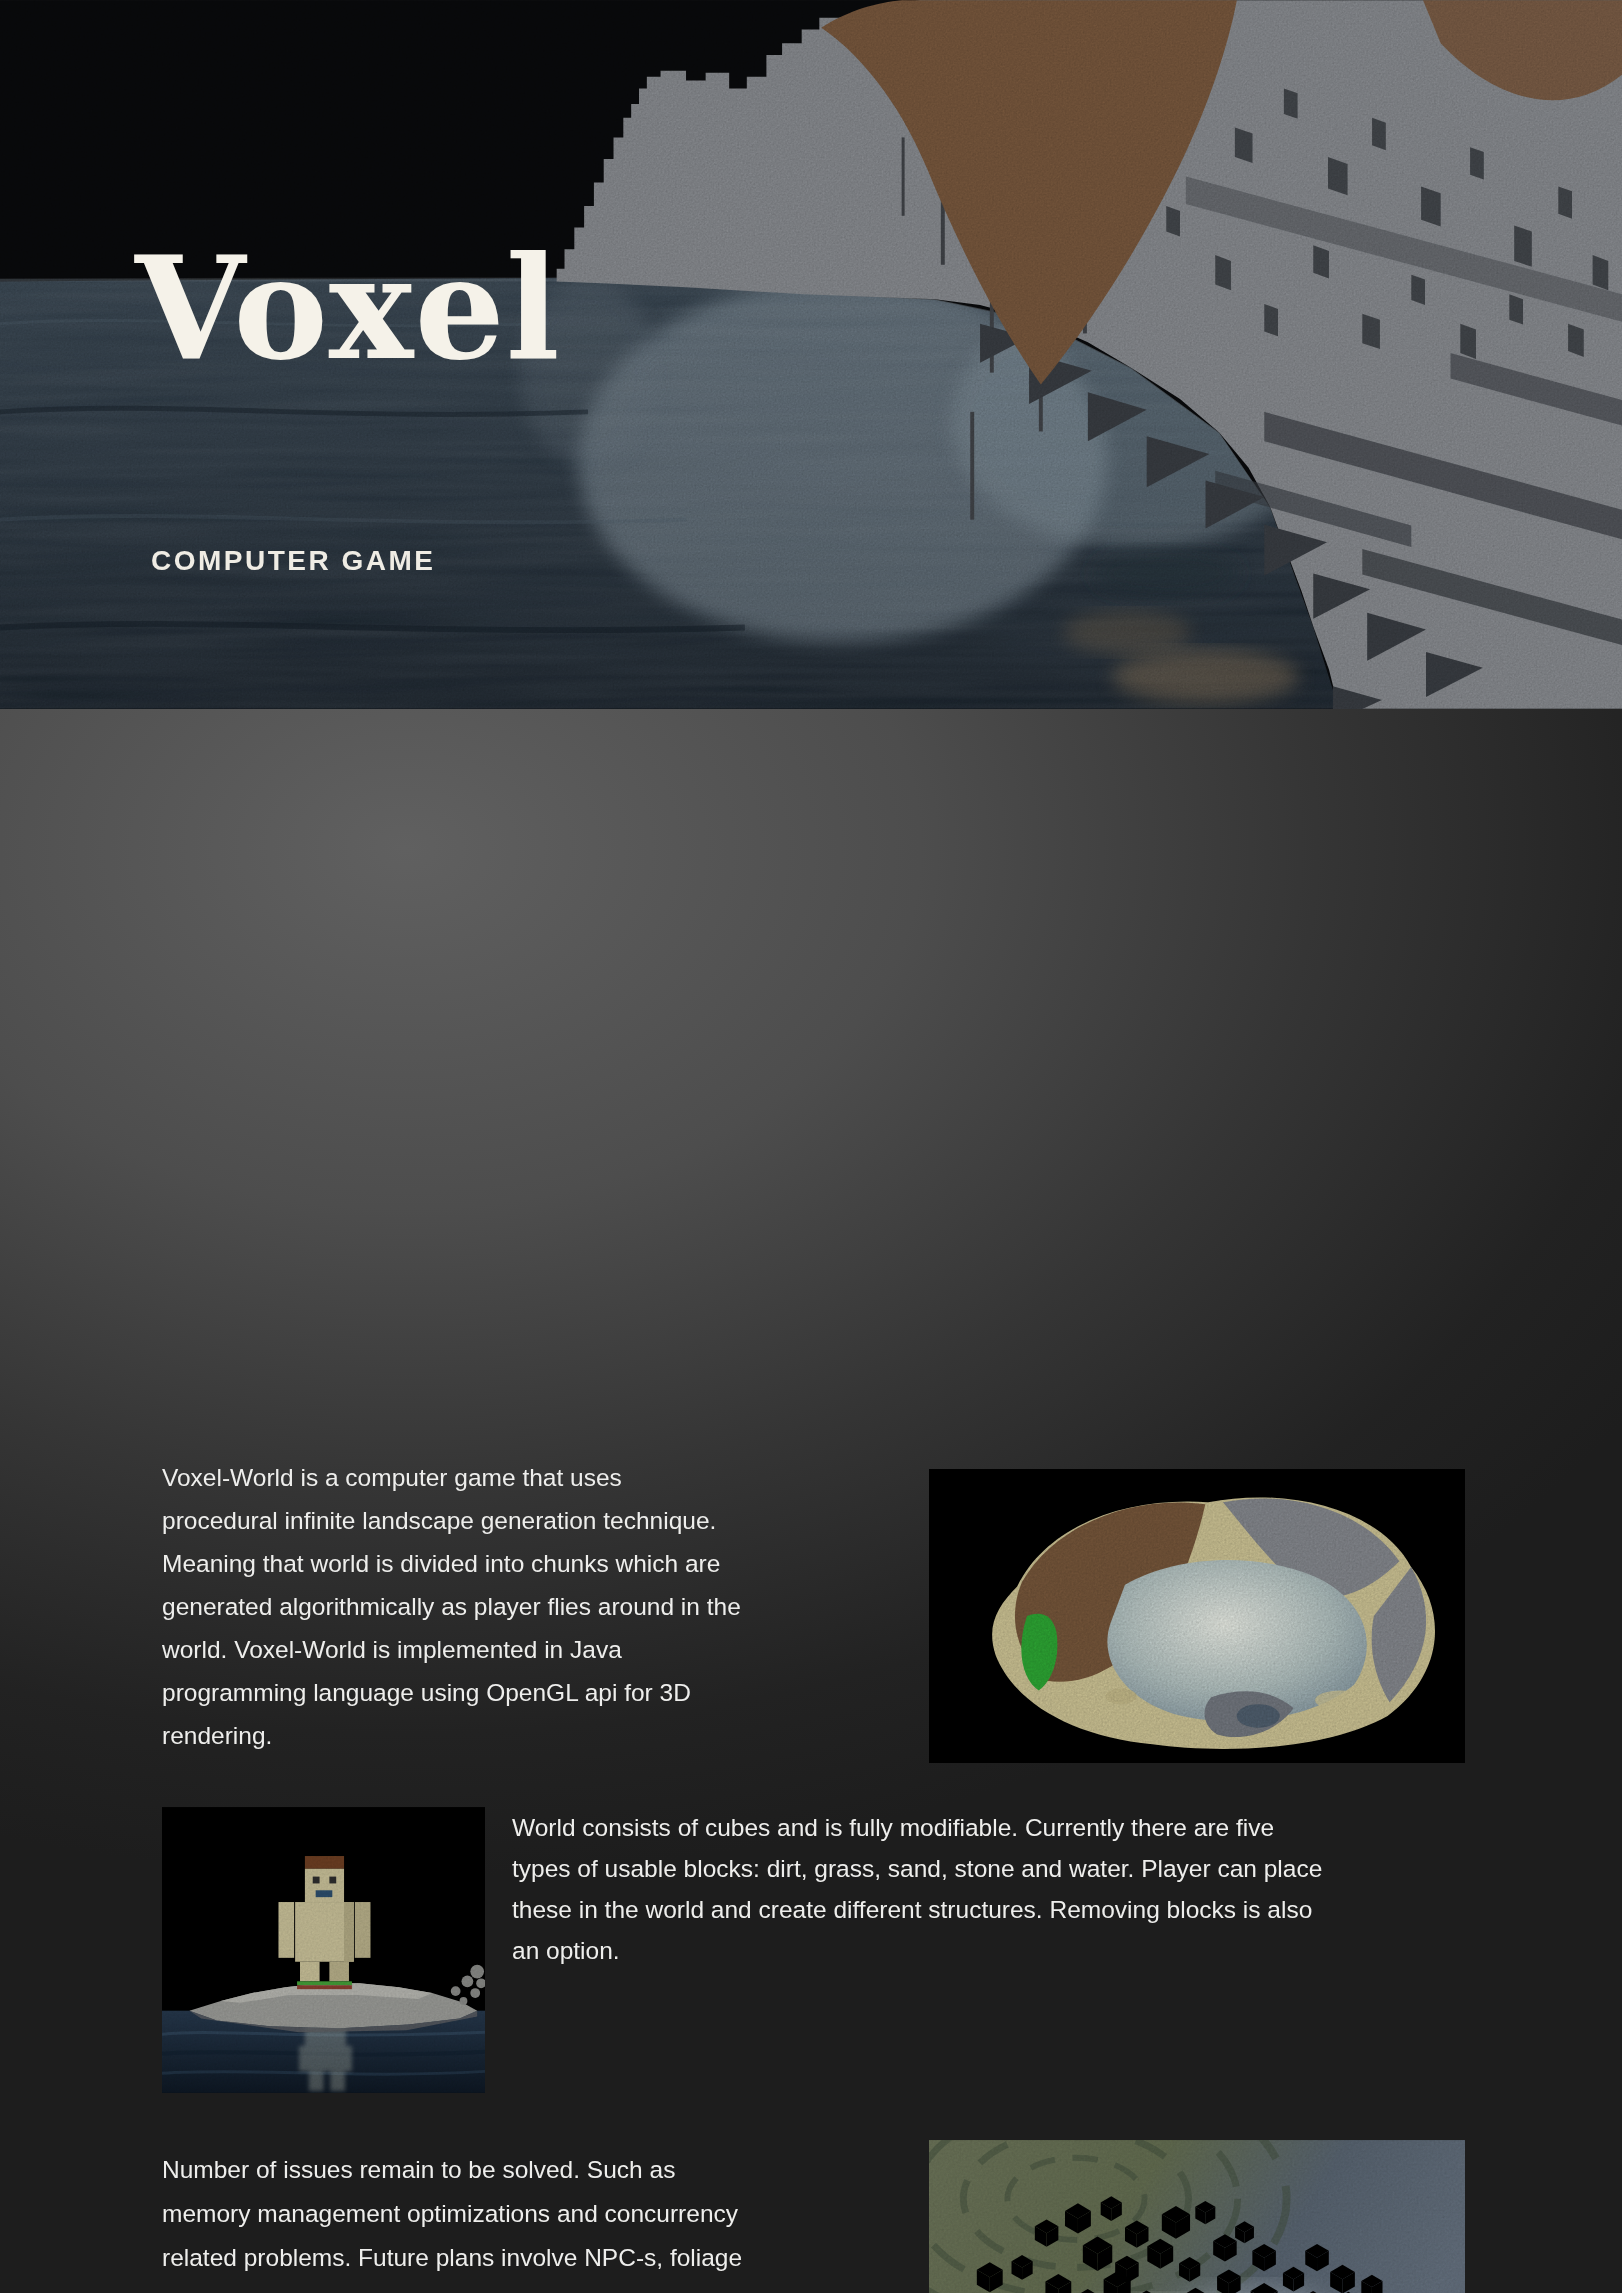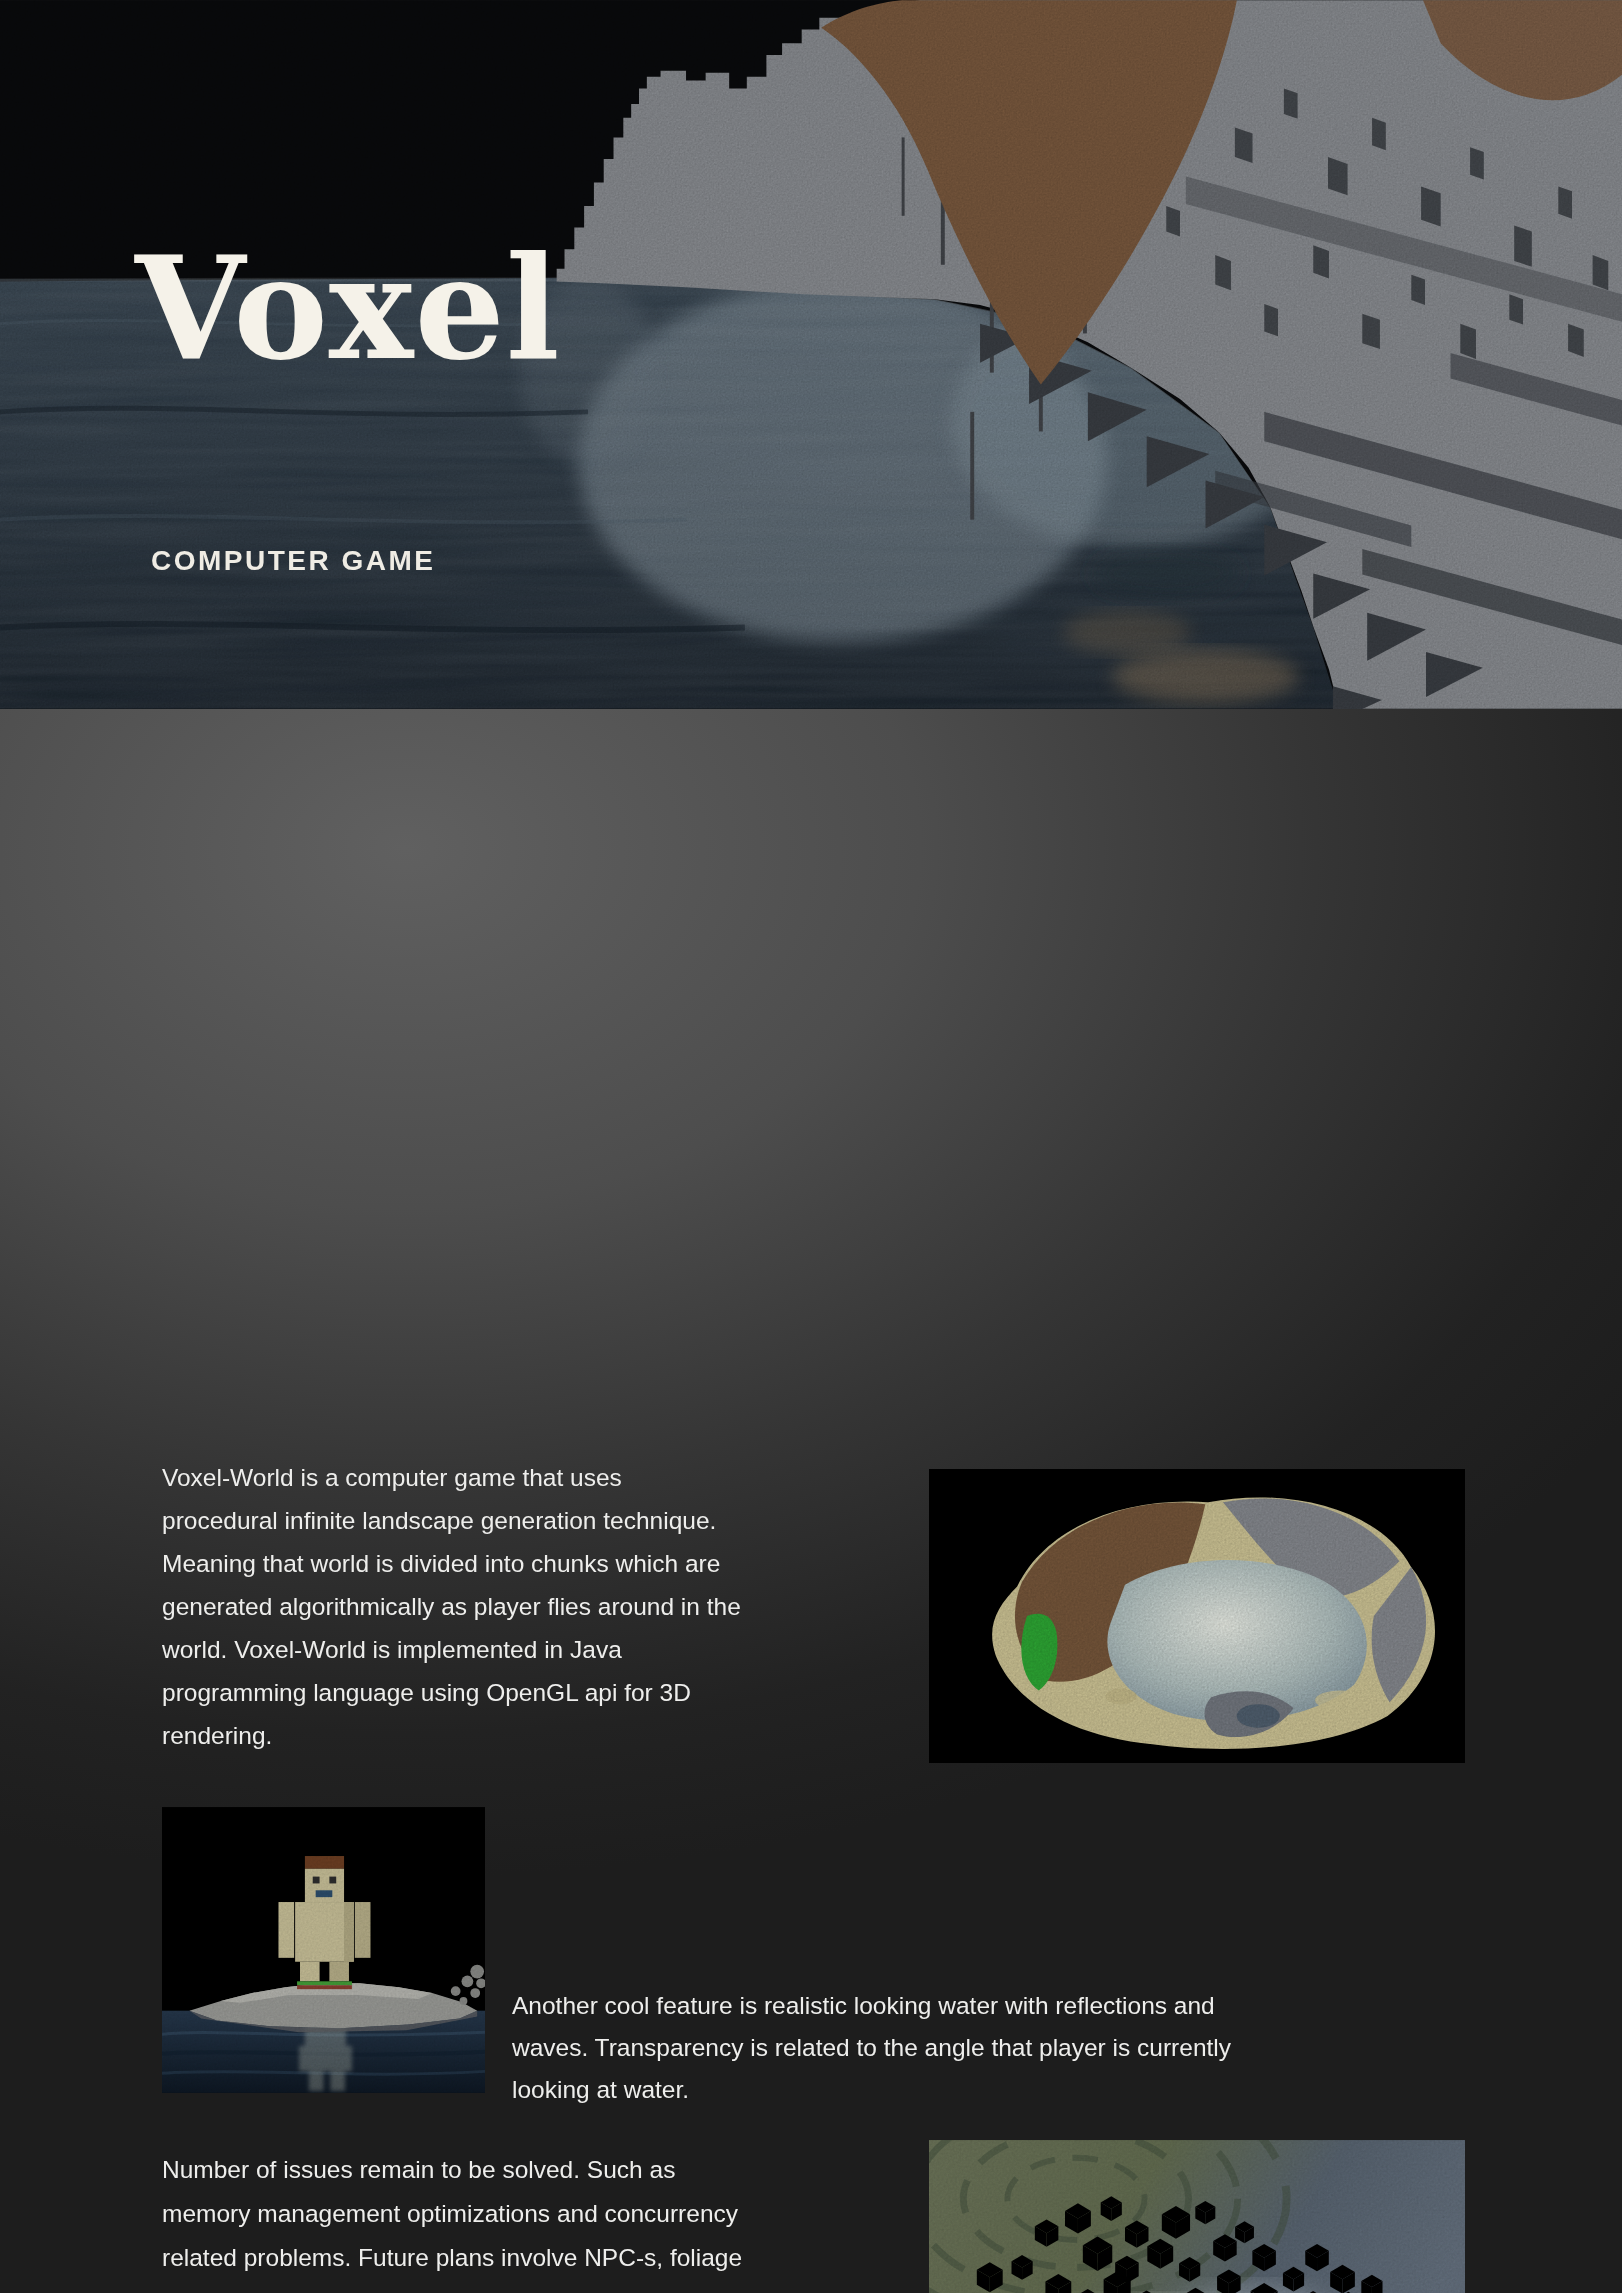--- a/index.html
+++ b/index.html
@@ -235,23 +235,24 @@
         <rect x="119" y="97" width="16" height="57" fill="#c9c199"></rect>
         <rect x="197" y="97" width="16" height="57" fill="#b8b08a"></rect>
         <rect x="141" y="158" width="20" height="20" fill="#c9c199"></rect>
         <rect x="171" y="158" width="20" height="20" fill="#b8b08a"></rect>
         <rect x="138" y="178" width="56" height="4" fill="#44a038"></rect>
         <rect x="138" y="182" width="56" height="4" fill="#8a4030"></rect>
         <rect width="330" height="292" filter="url(#grain3)" opacity="0.2"></rect>
       </svg>
     </span>
 
-    <div class="para p3 pre">Another cool feature is realistic looking water with reflections and
-waves. Transparency is related to the angle that player is currently
-looking at water.</div>
+    <div class="para p2 pre">World consists of cubes and is fully modifiable. Currently there are five
+types of usable blocks: dirt, grass, sand, stone and water. Player can place
+these in the world and create different structures. Removing blocks is also
+an option.</div>
     <div class="para p4 pre">Number of issues remain to be solved. Such as
 memory management optimizations and concurrency
 related problems. Future plans involve NPC-s, foliage
 and inventory system. Adding option menu to
 currently existing main menu and pause menu is
 another functionality that needs implementing.</div>
 
     <span class="fig fig-cubes">
       <svg width="536" height="299" viewBox="0 0 547 305">
         <defs>

